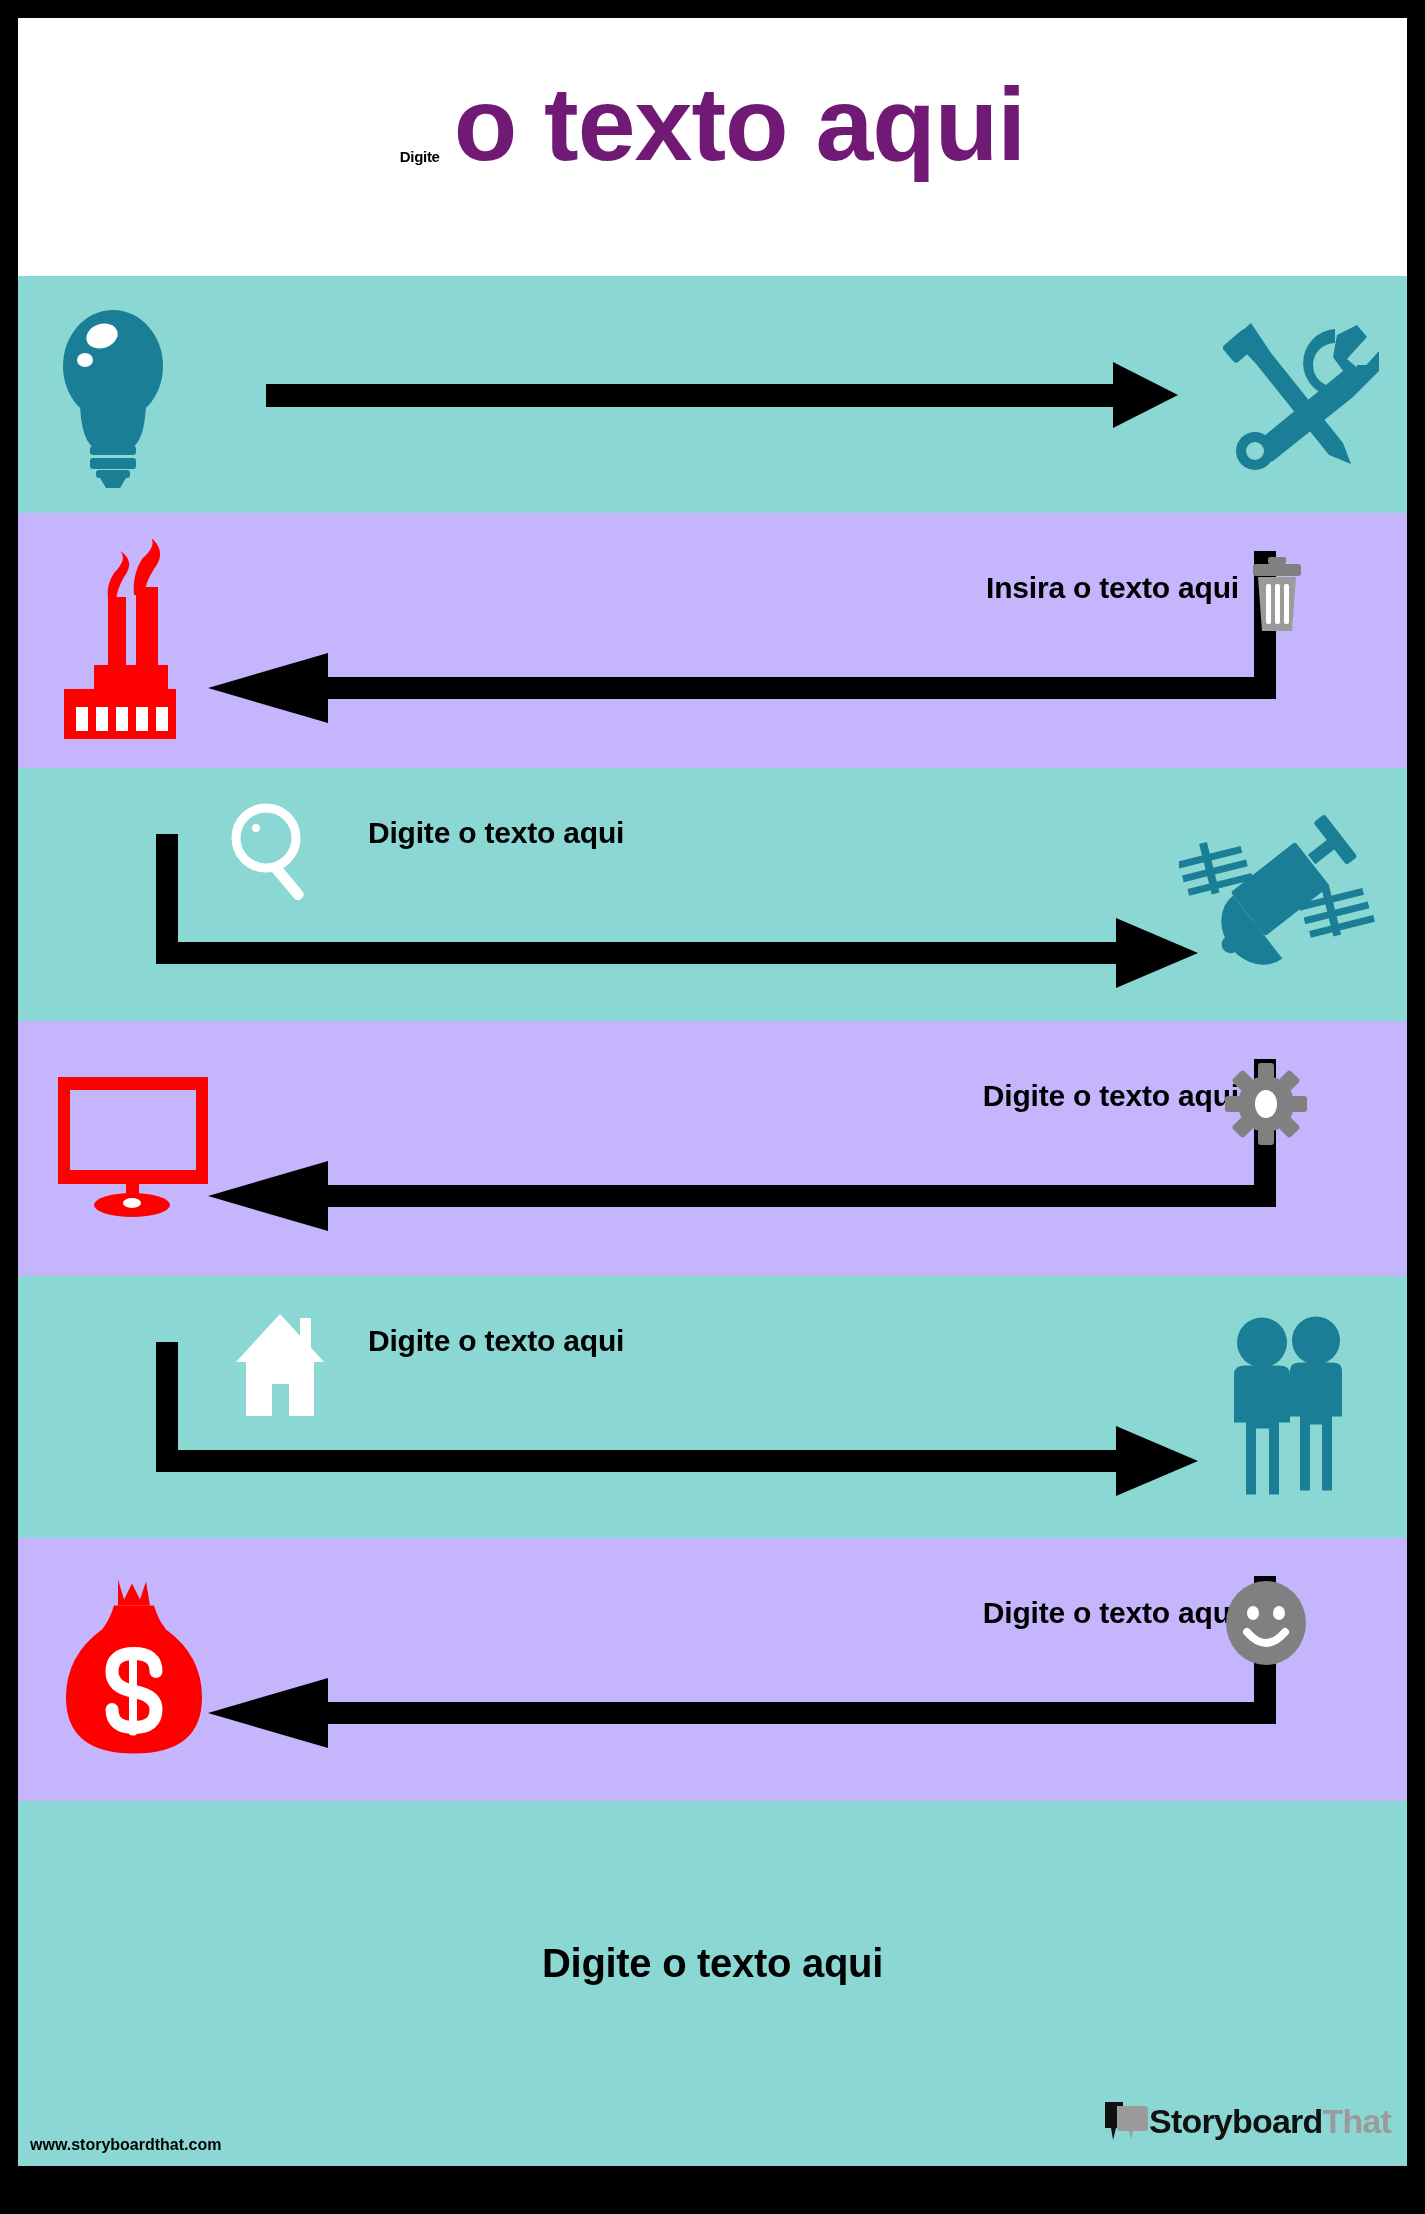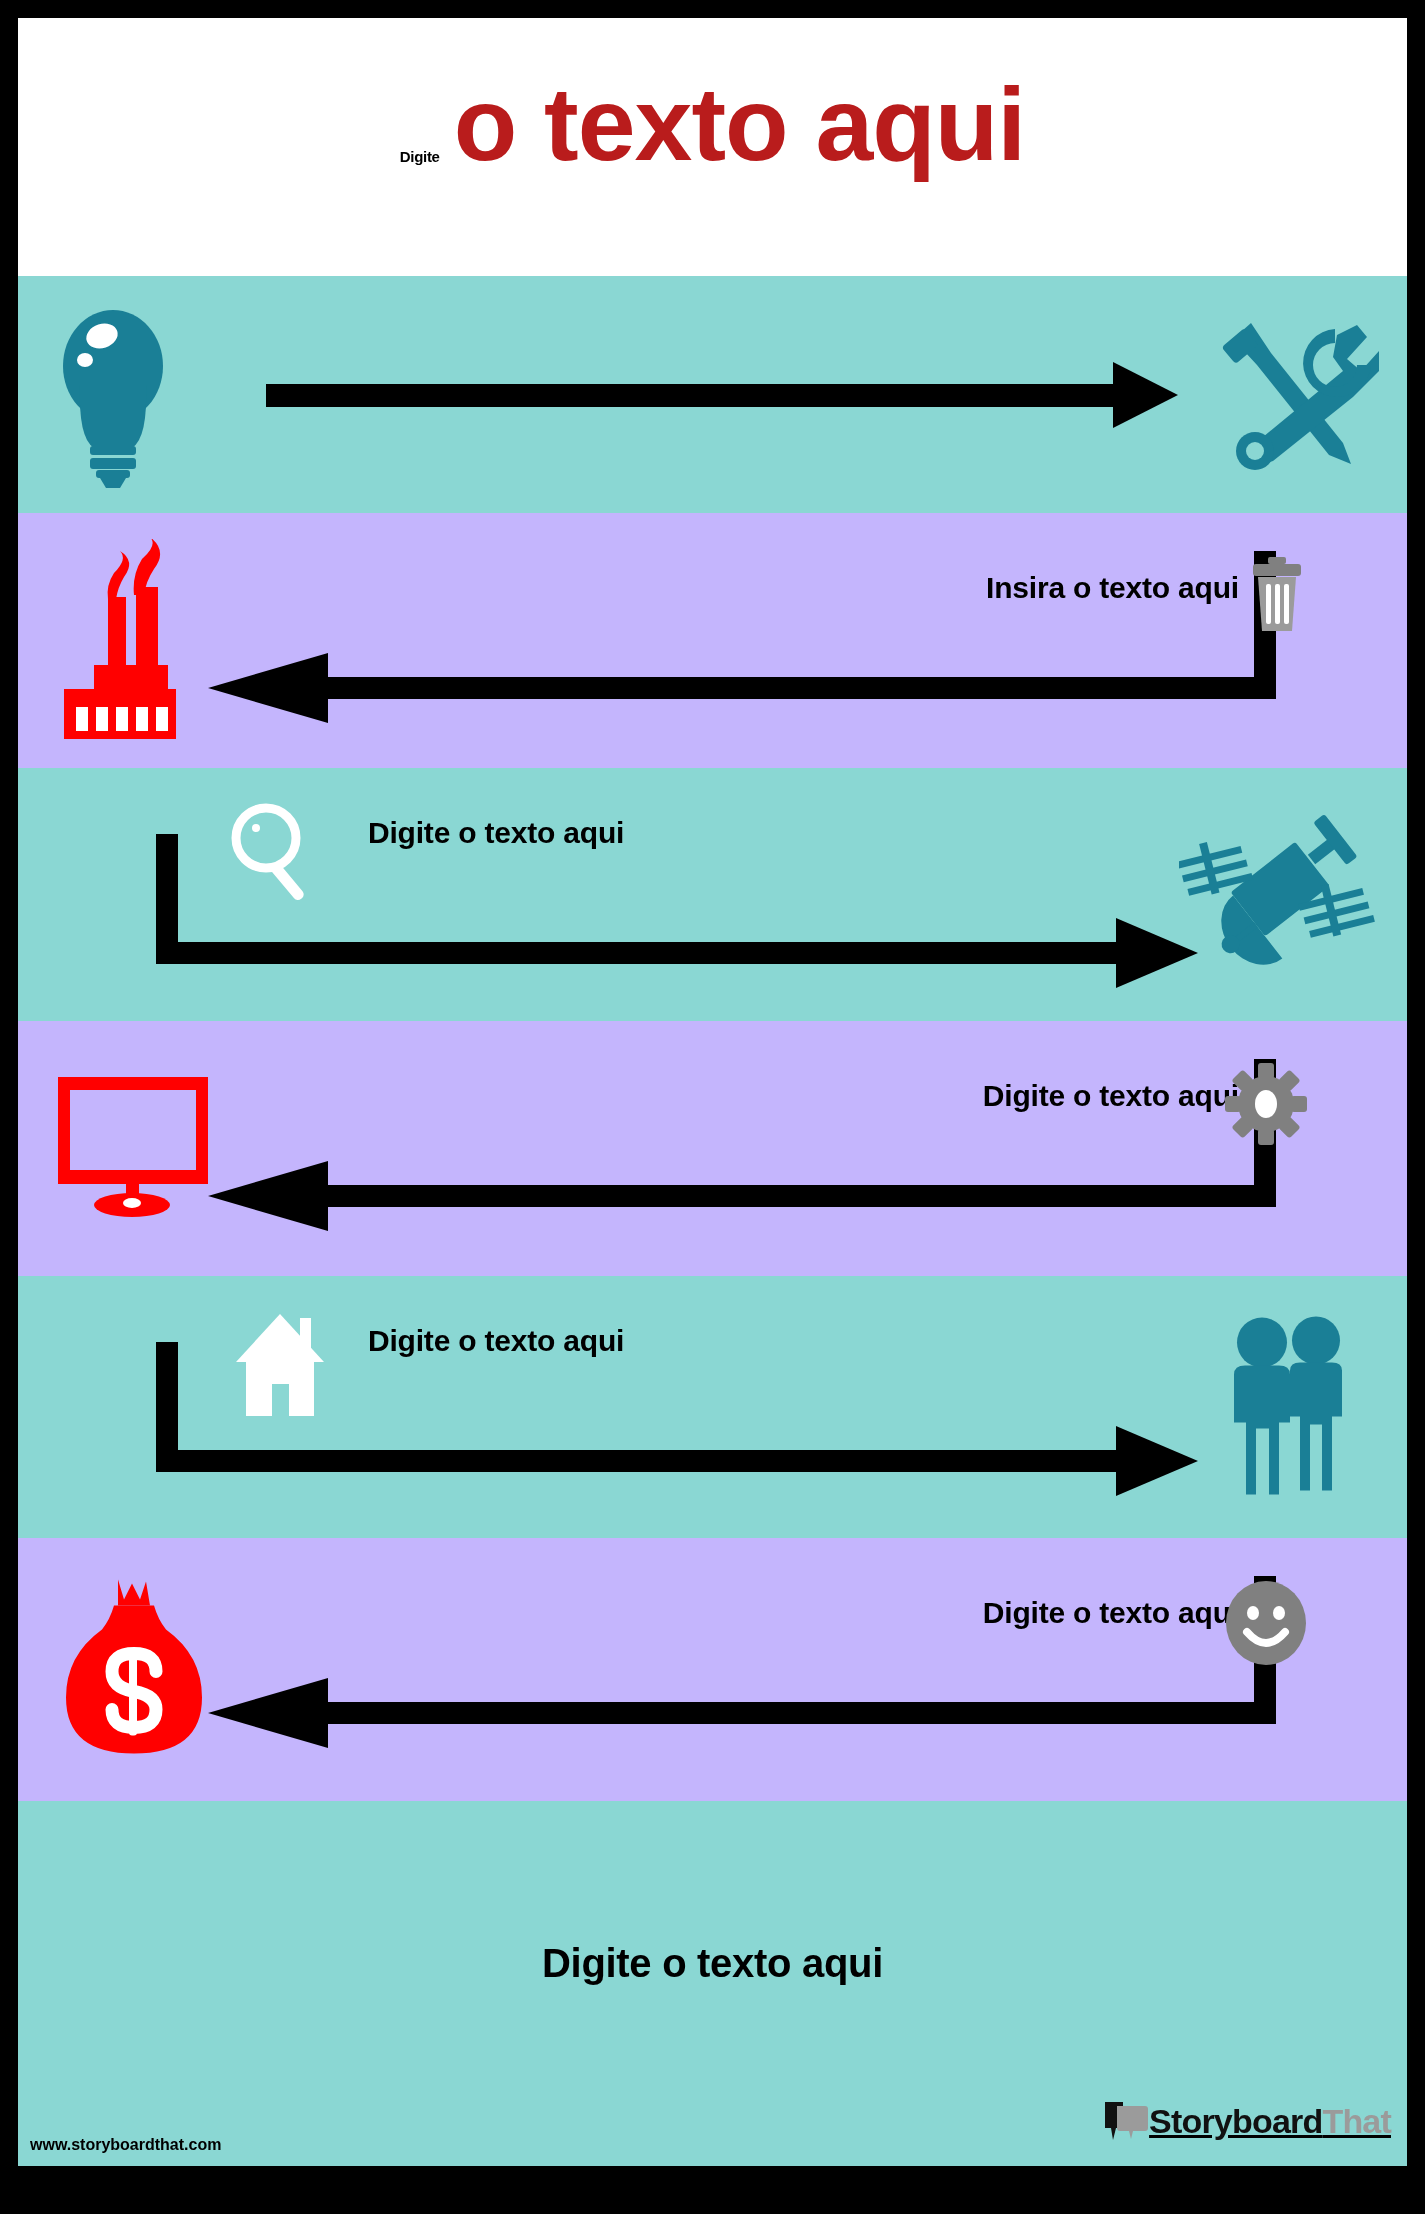--- a/index.html
+++ b/index.html
@@ -52,21 +52,21 @@
     font-size: 15px;
     font-weight: bold;
     color: #000;
     letter-spacing: -0.3px;
     transform: translateY(-14px);
     white-space: nowrap;
   }
   .title-big {
     font-size: 104px;
     font-weight: bold;
-    color: #b91c1c;
+    color: #701a75;
     letter-spacing: -1px;
     line-height: 1.05;
     white-space: nowrap;
     text-align: right;
   }
 
   
   .row {
     position: absolute;
     left: 0;
@@ -146,21 +146,20 @@
     font-weight: bold;
     color: #000;
   }
   .footer-logo {
     position: absolute;
     right: 16px;
     bottom: 22px;
     display: flex;
     align-items: center;
     gap: 0;
-    text-decoration: underline;
   }
   .logo-mark { position: relative; width: 46px; height: 46px; }
   .logo-text {
     font-size: 34px;
     font-weight: bold;
     letter-spacing: -0.8px;
     line-height: 1;
   }
   .logo-text .sb { color: #111111; }
   .logo-text .th { color: #9b9b9b; }

